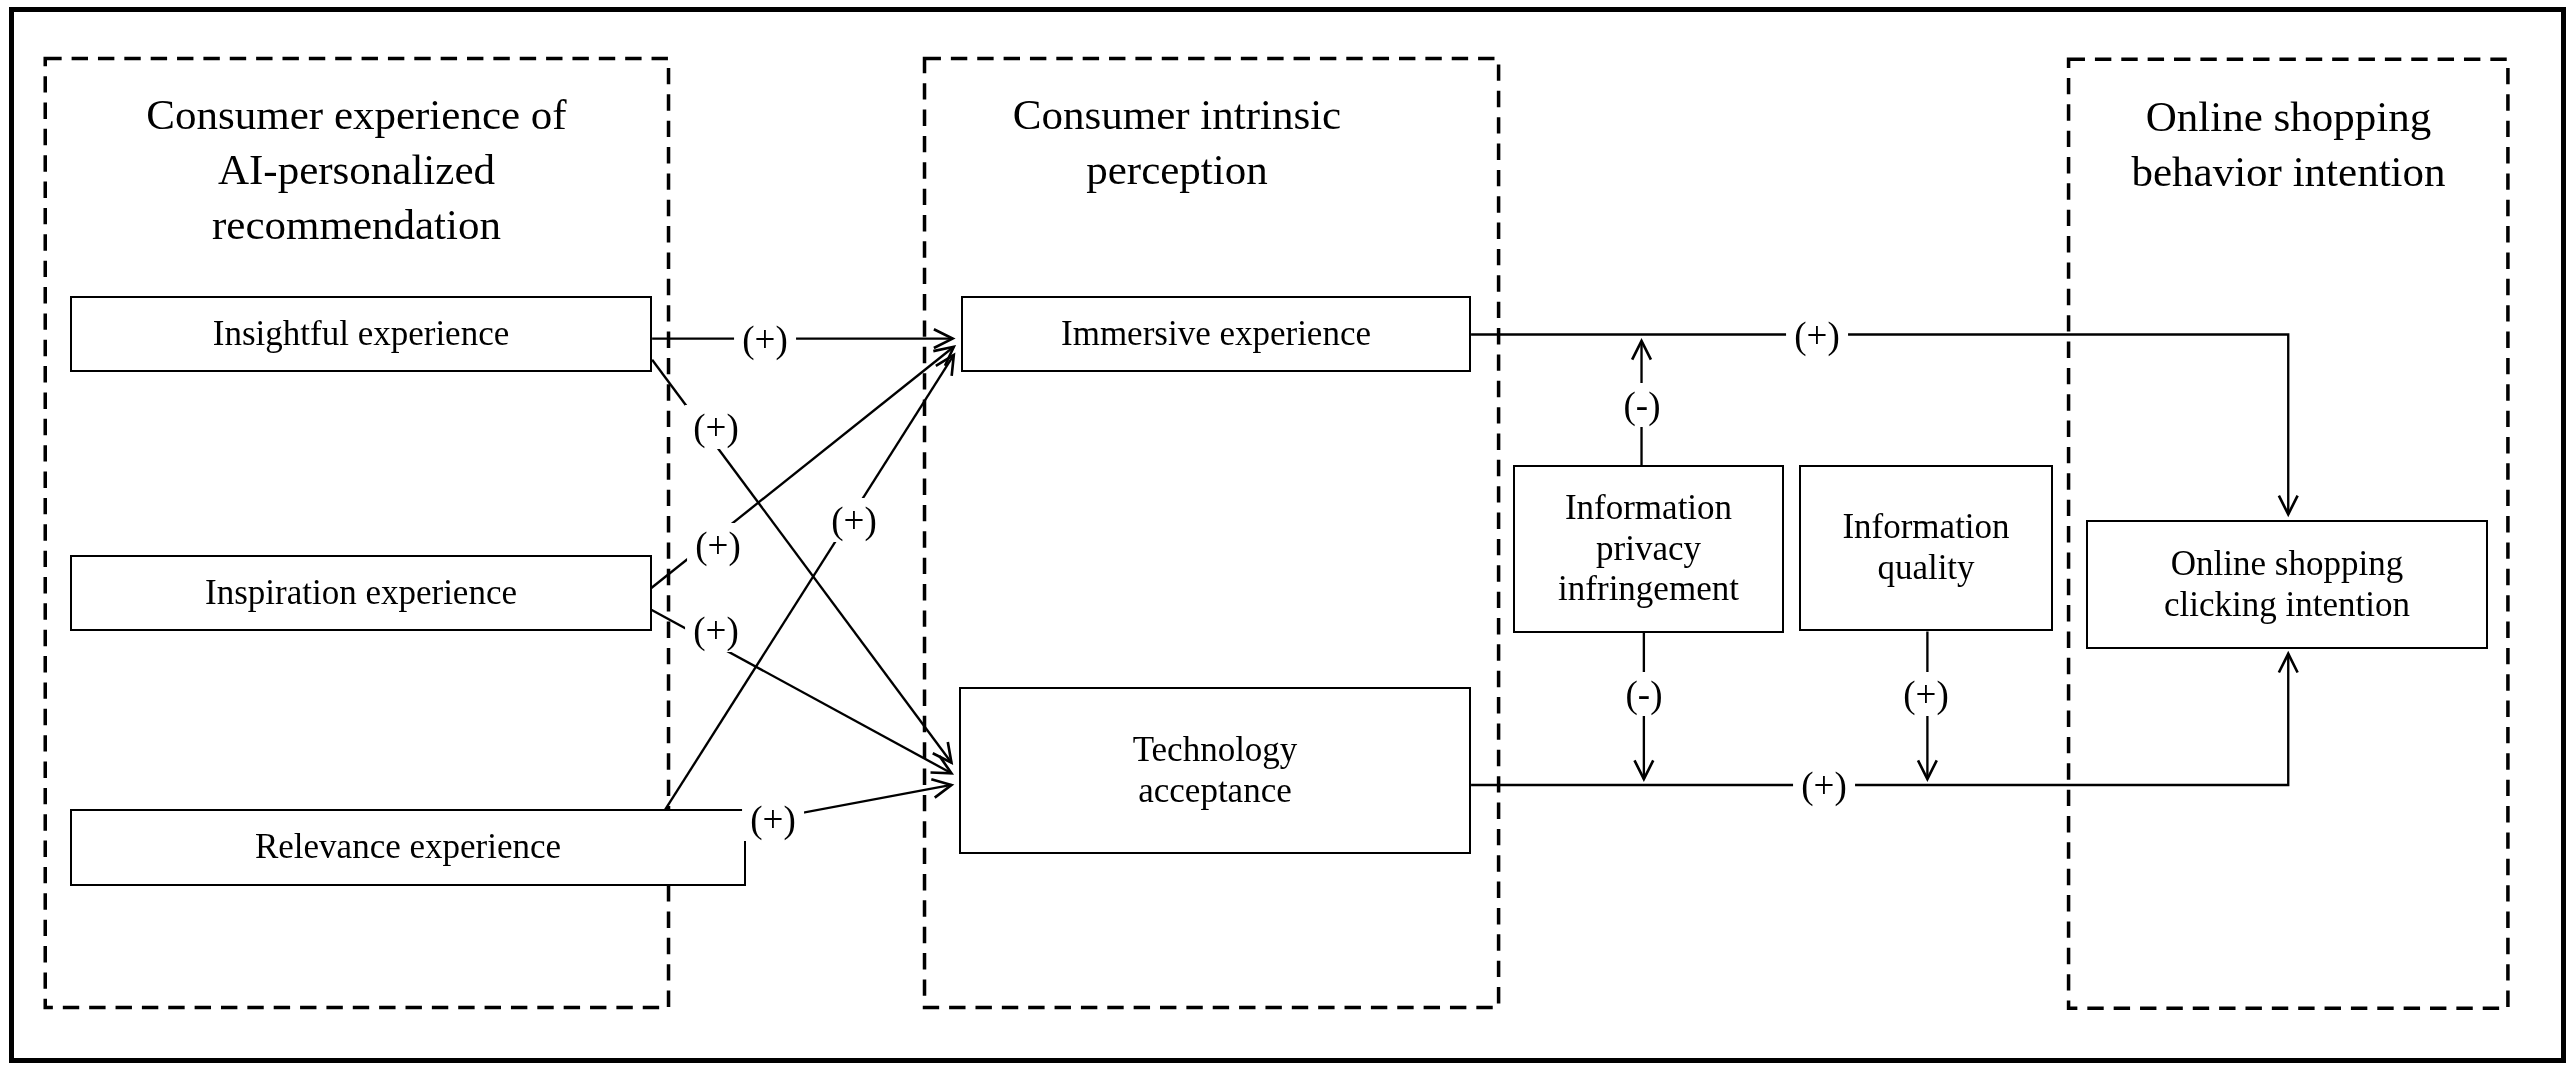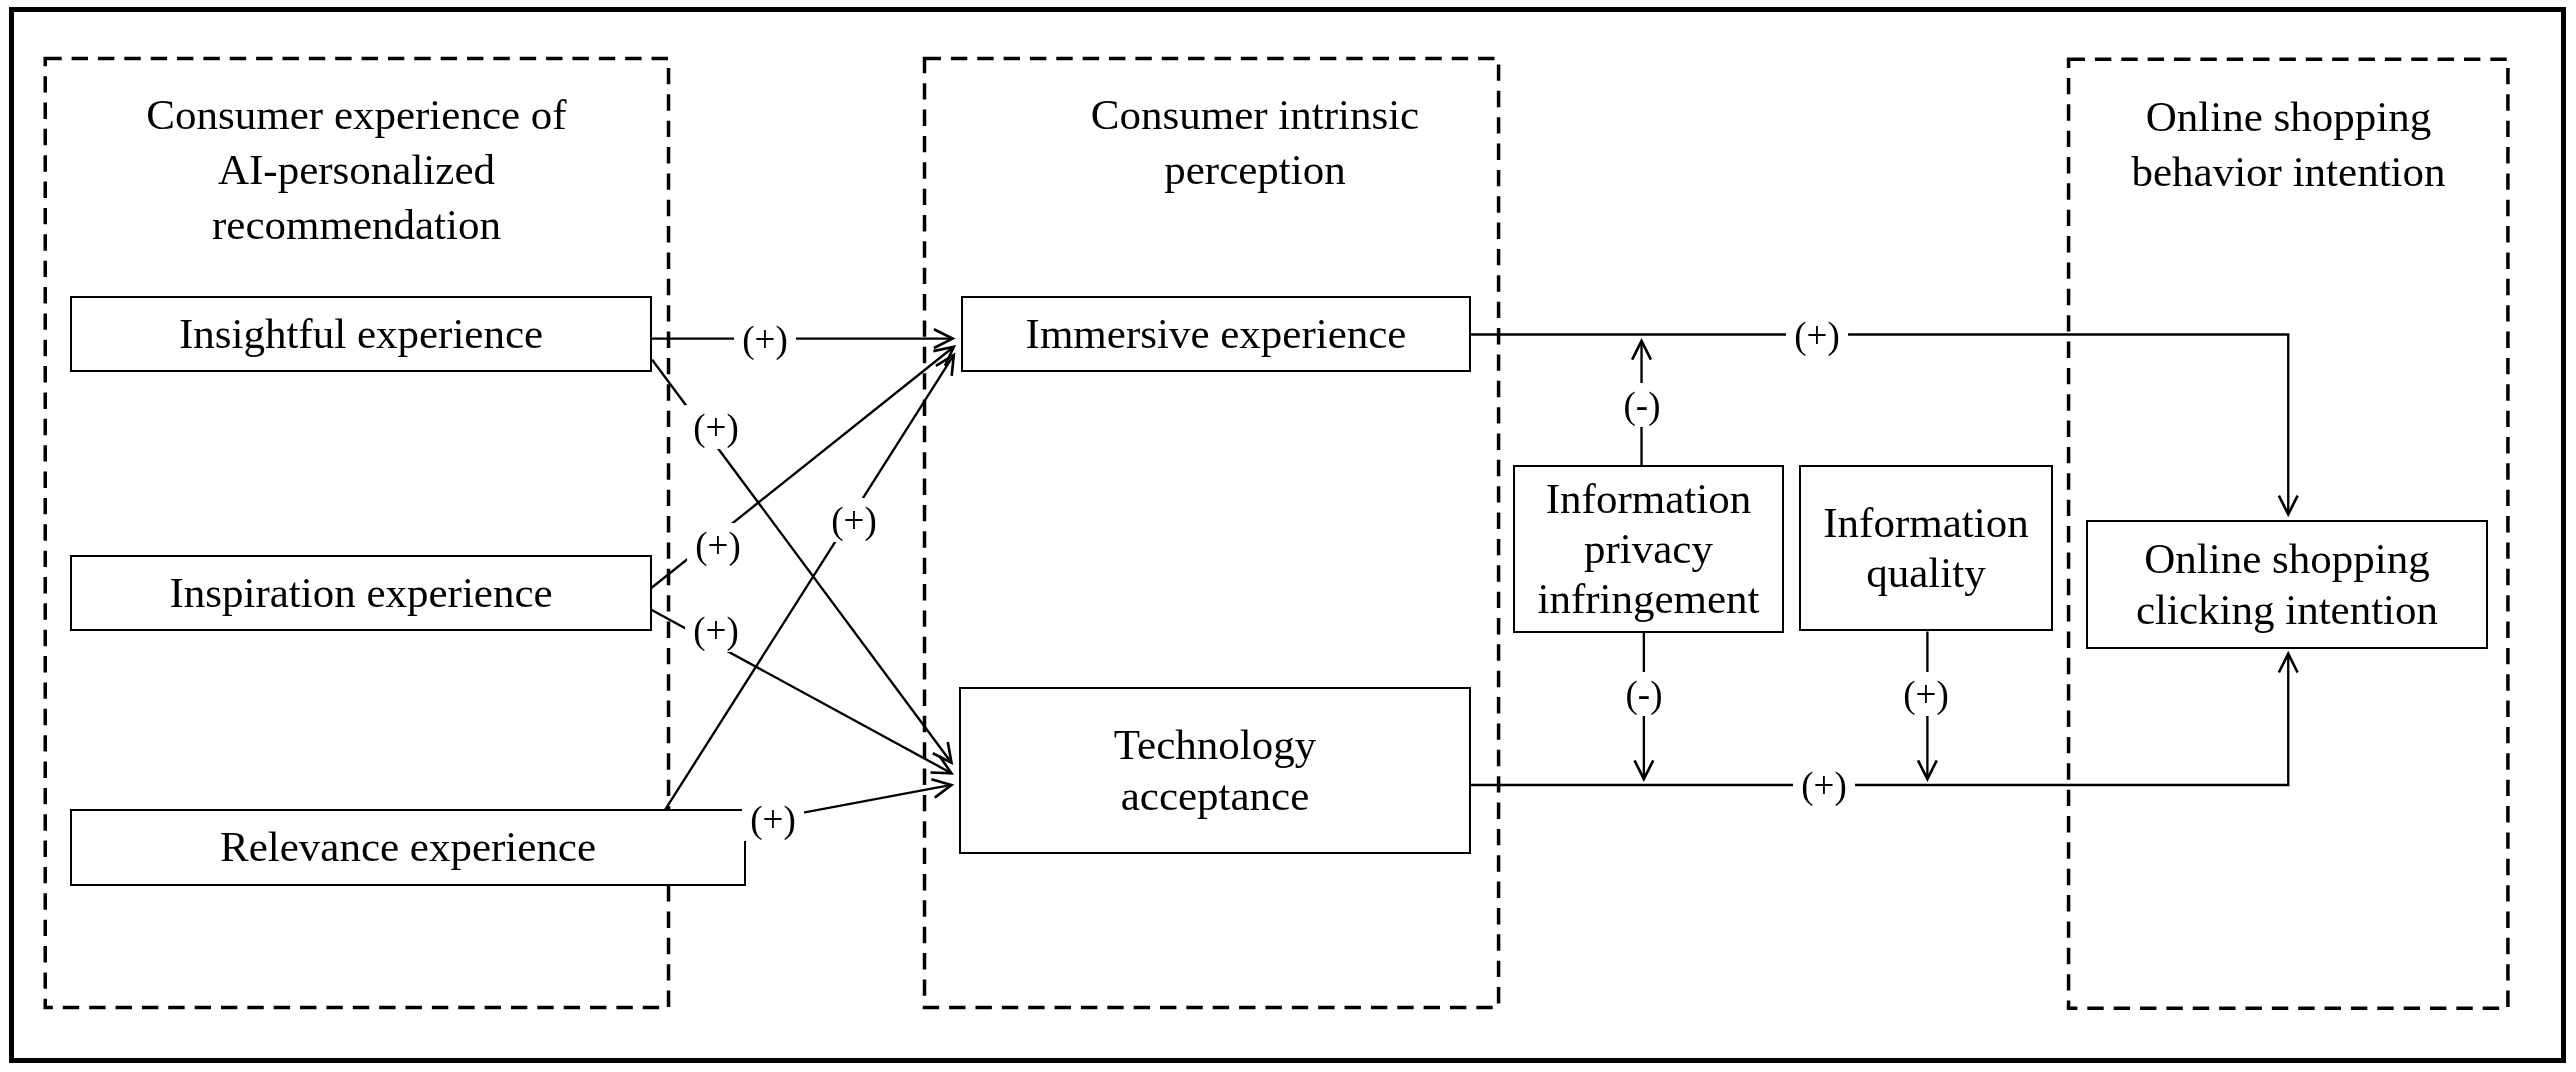--- a/index.html
+++ b/index.html
@@ -41,21 +41,21 @@
   }
   .node {
     position: absolute;
     border: 2.9px solid #000000;
     box-sizing: border-box;
     background: #ffffff;
     display: flex;
     align-items: center;
     justify-content: center;
     text-align: center;
-    font-size: 43px;
+    font-size: 35px;
     line-height: 1.17;
     white-space: pre-line;
   }
   .sign {
     position: absolute;
     transform: translate(-50%, -50%);
     background: #ffffff;
     font-size: 37px;
     line-height: 1;
     padding: 3.5px 8.2px;
@@ -92,21 +92,21 @@
     <path d="M2511,1340 L3906,1340 L3906,1116" fill="none" stroke="#000000" stroke-width="4" marker-end="url(#arrow)"></path>
 
     <line x1="2802" y1="794" x2="2802" y2="582" stroke="#000000" stroke-width="4" marker-end="url(#arrow)"></line>
     <line x1="2806" y1="1080" x2="2806" y2="1330" stroke="#000000" stroke-width="4" marker-end="url(#arrow)"></line>
     <line x1="3290" y1="1078" x2="3290" y2="1330" stroke="#000000" stroke-width="4" marker-end="url(#arrow)"></line>
   </svg>
 
   <div class="group-title" style="left:45px; top:87px; width:623px;">Consumer experience of
 AI-personalized
 recommendation</div>
-  <div class="group-title" style="left:968px; top:87px; width:574px;">Consumer intrinsic
+  <div class="group-title" style="left:890px; top:87px; width:574px;">Consumer intrinsic
 perception</div>
   <div class="group-title" style="left:2069px; top:89px; width:439px;">Online shopping
 behavior intention</div>
 
   <div class="node" style="left:70px; top:296px; width:582px; height:76px;">Insightful experience</div>
   <div class="node" style="left:70px; top:555px; width:582px; height:76px;">Inspiration experience</div>
   <div class="node" style="left:70px; top:809px; width:676px; height:77px;">Relevance experience</div>
   <div class="node" style="left:961px; top:296px; width:510px; height:76px;">Immersive experience</div>
   <div class="node" style="left:959px; top:687px; width:512px; height:167px;">Technology
 acceptance</div>

